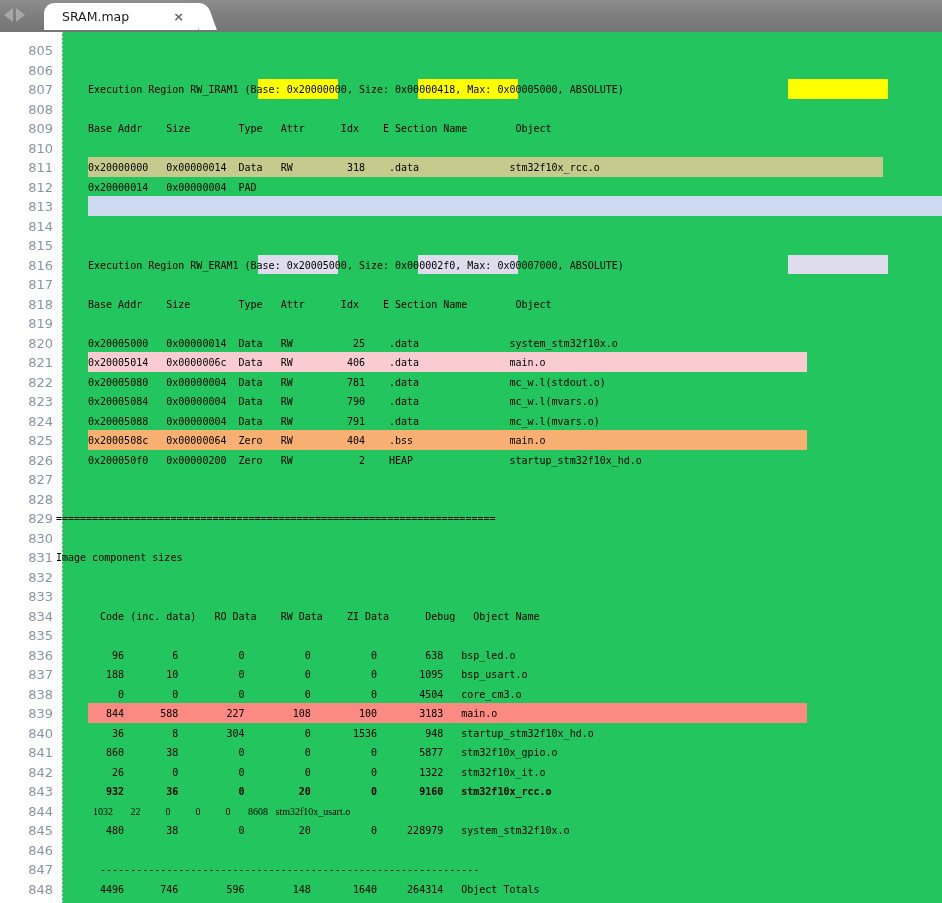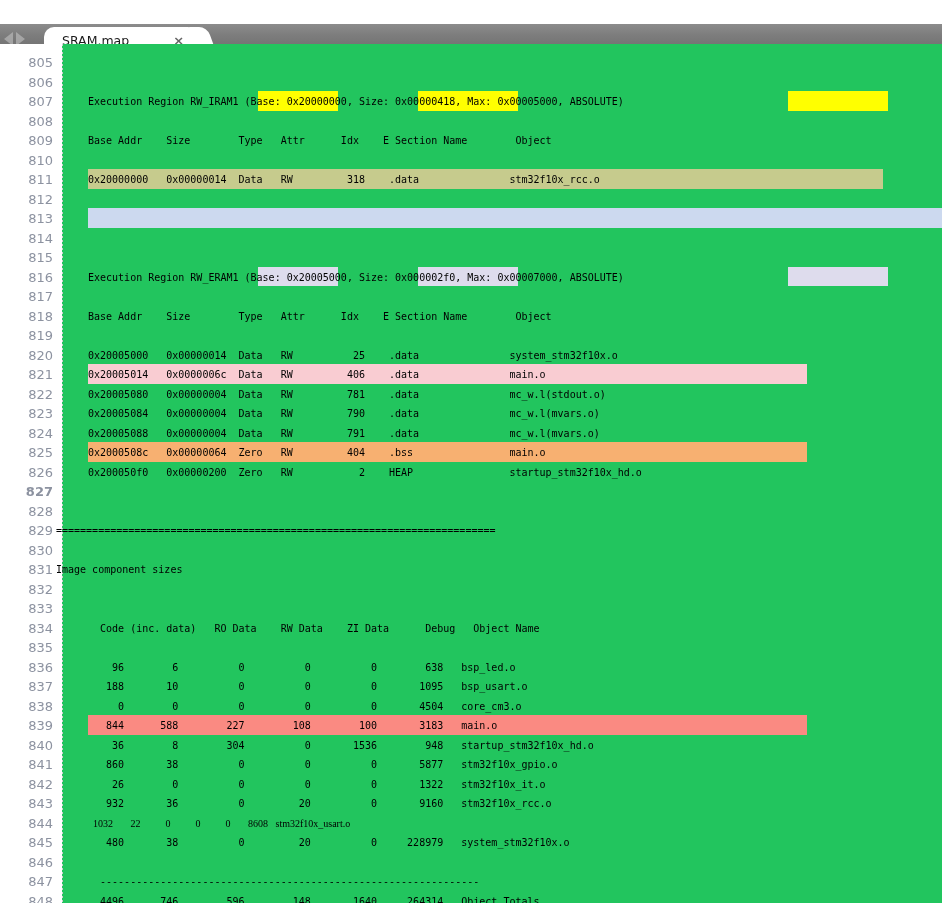--- a/index.html
+++ b/index.html
@@ -11,27 +11,26 @@
   body {
     width: 942px;
     height: 903px;
     overflow: hidden;
     font-family: "DejaVu Sans Mono", "Liberation Mono", monospace;
   }
 
   
   #tabbar {
     position: relative;
-    height: 20px;
+    height: 32px;
     width: 942px;
     background: #808080;
     background: linear-gradient(to bottom, #8c8c8c 0%, #7d7d7d 55%, #757575 100%);
     overflow: hidden;
     box-sizing: border-box;
-    margin-top: 24px;
   }
   #navarrows {
     position: absolute;
     left: 4px;
     top: 6px;
     width: 44px;
     height: 18px;
     display: flex;
     align-items: center;
     gap: 3px;
@@ -177,21 +176,21 @@
       <div class="lnum" style="top: 243px;">817</div>
       <div class="lnum" style="top: 262.5px;">818</div>
       <div class="lnum" style="top: 282px;">819</div>
       <div class="lnum" style="top: 301.5px;">820</div>
       <div class="lnum" style="top: 321px;">821</div>
       <div class="lnum" style="top: 340.5px;">822</div>
       <div class="lnum" style="top: 360px;">823</div>
       <div class="lnum" style="top: 379.5px;">824</div>
       <div class="lnum" style="top: 399px;">825</div>
       <div class="lnum" style="top: 418.5px;">826</div>
-      <div class="lnum" style="top: 438px; font-weight: bold;">827</div>
+      <div class="lnum" style="top: 438px;">827</div>
       <div class="lnum" style="top: 457.5px;">828</div>
       <div class="lnum" style="top: 477px;">829</div>
       <div class="lnum" style="top: 496.5px;">830</div>
       <div class="lnum" style="top: 516px;">831</div>
       <div class="lnum" style="top: 535.5px;">832</div>
       <div class="lnum" style="top: 555px;">833</div>
       <div class="lnum" style="top: 574.5px;">834</div>
       <div class="lnum" style="top: 594px;">835</div>
       <div class="lnum" style="top: 613.5px;">836</div>
       <div class="lnum" style="top: 633px;">837</div>
@@ -221,20 +220,21 @@
       <div class="rowhl" style="top: 320px; left: 88px; width: 719px; background: rgb(249, 204, 210);"></div>
       <div class="rowhl" style="top: 398px; left: 88px; width: 719px; background: rgb(247, 176, 113);"></div>
       <div class="rowhl" style="top: 671px; left: 88px; width: 719px; background: rgb(250, 138, 130);"></div>
       <div class="cline" style="top: 9px; position: absolute; z-index: 2;"><span class="ctext"></span></div>
       <div class="cline" style="top: 28.5px; position: absolute; z-index: 2;"><span class="ctext"></span></div>
       <div class="cline" style="top: 48px; position: absolute; z-index: 2;"><span class="ctext">Execution Region RW_IRAM1 (Base: 0x20000000, Size: 0x00000418, Max: 0x00005000, ABSOLUTE)</span></div>
       <div class="cline" style="top: 67.5px; position: absolute; z-index: 2;"><span class="ctext"></span></div>
       <div class="cline" style="top: 87px; position: absolute; z-index: 2;"><span class="ctext">Base Addr    Size        Type   Attr      Idx    E Section Name        Object</span></div>
       <div class="cline" style="top: 106.5px; position: absolute; z-index: 2;"><span class="ctext"></span></div>
       <div class="cline" style="top: 126px; position: absolute; z-index: 2;"><span class="ctext">0x20000000   0x00000014  Data   RW         318    .data               stm32f10x_rcc.o</span></div>
+      <div class="cline" style="top: 145.5px; position: absolute; z-index: 2;"><span class="ctext">0x20000014   0x00000004  PAD</span></div>
       <div class="cline" style="top: 184.5px; position: absolute; z-index: 2;"><span class="ctext"></span></div>
       <div class="cline" style="top: 204px; position: absolute; z-index: 2;"><span class="ctext"></span></div>
       <div class="cline" style="top: 223.5px; position: absolute; z-index: 2;"><span class="ctext">Execution Region RW_ERAM1 (Base: 0x20005000, Size: 0x000002f0, Max: 0x00007000, ABSOLUTE)</span></div>
       <div class="cline" style="top: 243px; position: absolute; z-index: 2;"><span class="ctext"></span></div>
       <div class="cline" style="top: 262.5px; position: absolute; z-index: 2;"><span class="ctext">Base Addr    Size        Type   Attr      Idx    E Section Name        Object</span></div>
       <div class="cline" style="top: 282px; position: absolute; z-index: 2;"><span class="ctext"></span></div>
       <div class="cline" style="top: 301.5px; position: absolute; z-index: 2;"><span class="ctext">0x20005000   0x00000014  Data   RW          25    .data               system_stm32f10x.o</span></div>
       <div class="cline" style="top: 321px; position: absolute; z-index: 2;"><span class="ctext">0x20005014   0x0000006c  Data   RW         406    .data               main.o</span></div>
       <div class="cline" style="top: 340.5px; position: absolute; z-index: 2;"><span class="ctext">0x20005080   0x00000004  Data   RW         781    .data               mc_w.l(stdout.o)</span></div>
       <div class="cline" style="top: 360px; position: absolute; z-index: 2;"><span class="ctext">0x20005084   0x00000004  Data   RW         790    .data               mc_w.l(mvars.o)</span></div>
@@ -250,21 +250,21 @@
       <div class="cline" style="top: 555px; position: absolute; z-index: 2;"><span class="ctext"></span></div>
       <div class="cline" style="top: 574.5px; position: absolute; z-index: 2;"><span class="ctext">  Code (inc. data)   RO Data    RW Data    ZI Data      Debug   Object Name</span></div>
       <div class="cline" style="top: 594px; position: absolute; z-index: 2;"><span class="ctext"></span></div>
       <div class="cline" style="top: 613.5px; position: absolute; z-index: 2;"><span class="ctext">    96        6          0          0          0        638   bsp_led.o</span></div>
       <div class="cline" style="top: 633px; position: absolute; z-index: 2;"><span class="ctext">   188       10          0          0          0       1095   bsp_usart.o</span></div>
       <div class="cline" style="top: 652.5px; position: absolute; z-index: 2;"><span class="ctext">     0        0          0          0          0       4504   core_cm3.o</span></div>
       <div class="cline" style="top: 672px; position: absolute; z-index: 2;"><span class="ctext">   844      588        227        108        100       3183   main.o</span></div>
       <div class="cline" style="top: 691.5px; position: absolute; z-index: 2;"><span class="ctext">    36        8        304          0       1536        948   startup_stm32f10x_hd.o</span></div>
       <div class="cline" style="top: 711px; position: absolute; z-index: 2;"><span class="ctext">   860       38          0          0          0       5877   stm32f10x_gpio.o</span></div>
       <div class="cline" style="top: 730.5px; position: absolute; z-index: 2;"><span class="ctext">    26        0          0          0          0       1322   stm32f10x_it.o</span></div>
-      <div class="cline" style="top: 750px; position: absolute; z-index: 2;"><span class="ctext">   932       36          0         20          0       9160   stm32f10x_rcc.o</span></div>
+      <div class="cline" style="top: 750px; position: absolute; z-index: 2; font-weight: bold;"><span class="ctext">   932       36          0         20          0       9160   stm32f10x_rcc.o</span></div>
       <div class="cline" style="top: 770px; position: absolute; z-index: 2; font-family: Liberation Serif, serif;"><span class="ctext">  1032       22          0          0          0       8608   stm32f10x_usart.o</span></div>
       <div class="cline" style="top: 789px; position: absolute; z-index: 2;"><span class="ctext">   480       38          0         20          0     228979   system_stm32f10x.o</span></div>
       <div class="cline" style="top: 808.5px; position: absolute; z-index: 2;"><span class="ctext"></span></div>
       <div class="cline" style="top: 828px; position: absolute; z-index: 2;"><span class="ctext" style="padding-left: 88px;">  ---------------------------------------------------------------</span></div>
       <div class="cline" style="top: 847.5px; position: absolute; z-index: 2;"><span class="ctext">  4496      746        596        148       1640     264314   Object Totals</span></div>
       <div class="cline" style="top: 867px; position: absolute; z-index: 2;"><span class="ctext">     0        0         64          0          0          0   (incl. Generated)</span></div>
     </div>
 </div>
 
 </body></html>

